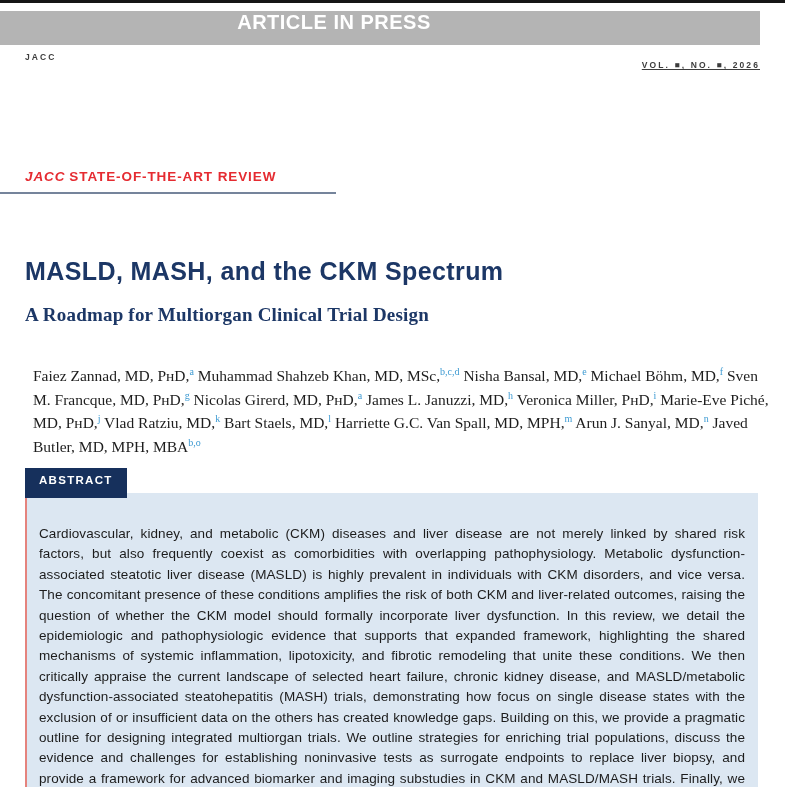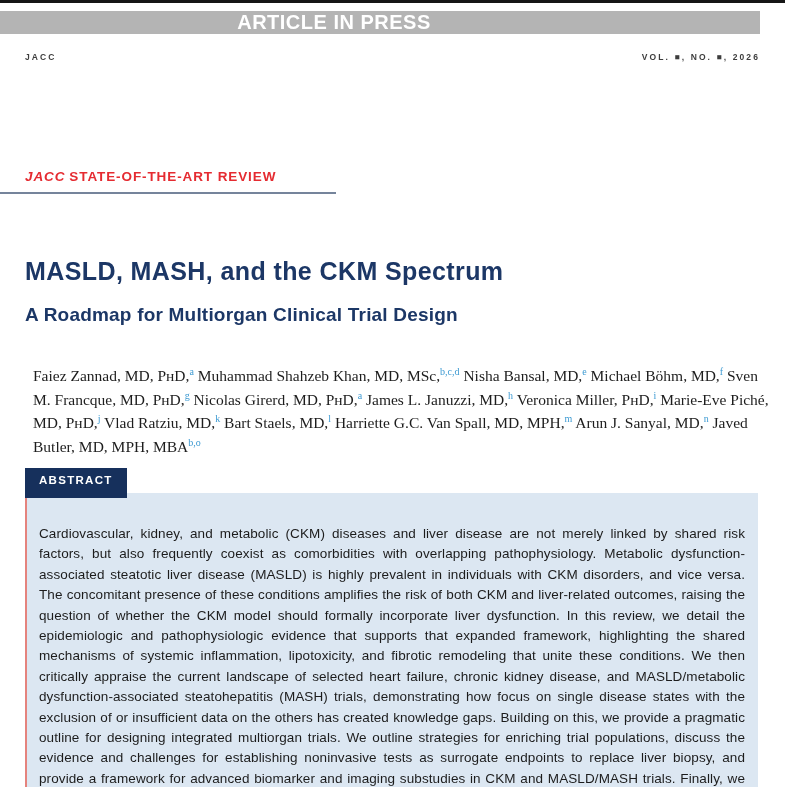--- a/index.html
+++ b/index.html
@@ -11,36 +11,36 @@
     font-family: "Liberation Sans", sans-serif;
     -webkit-font-smoothing: antialiased;
   }
   .abs { position: absolute; }
 
   .top-rule {
     top: 0; left: 0; width: 785px; height: 3px;
     background: #161616;
   }
   .banner {
-    top: 11px; left: 0; width: 760px; height: 23px;
+    top: 11px; left: 0; width: 760px; height: 34px;
     background: var(--banner-gray, #b4b4b4);
     color: #ffffff;
     font-size: 20px; font-weight: 700;
     line-height: 23px; text-align: center;
     padding-right: 92px; box-sizing: border-box;
     letter-spacing: 0.5px;
   }
   .masthead {
     top: 52px; left: 25px; right: 26px;
     color: #3d3d3d;
     font-size: 8.5px; font-weight: 600;
     letter-spacing: 2.1px;
   }
   .masthead-row { position: relative; height: 23px; }
-  .issue { position: absolute; right: 0; top: 0; }
+  .issue { position: absolute; right: 0; top: 8px; text-decoration: underline; }
   .section-heading {
     top: 150px; left: 25px;
     color: var(--accent-red, #e52b31);
     font-size: 13.5px; font-weight: 700;
     letter-spacing: 0.9px;
     margin-top: 19px;
   }
   .section-heading .jrnl { font-style: italic; margin-right: 4px; }
   .heading-rule {
     top: 192px; left: 0; width: 336px; height: 2px;
@@ -50,20 +50,21 @@
     top: 254px; left: 25px; right: 20px;
     color: var(--navy, #1c3766);
     font-size: 25px; font-weight: 600;
     letter-spacing: 0.4px; line-height: 34px;
   }
   .article-subtitle {
     top: 304px; left: 25px; right: 20px;
     color: var(--navy, #1c3766);
     font-size: 19px; font-weight: 700;
     letter-spacing: 0.2px;
+    font-family: Liberation Serif, serif;
   }
   .author-list {
     top: 356px; left: 25px; width: 744px;
     font-family: "Liberation Serif", "DejaVu Serif", serif;
     font-size: 15.5px; line-height: 23.5px;
     color: #1d1d1d;
   }
   .author-list sup {
     font-size: 10px; line-height: 0;
     color: var(--superscript-blue, #3d9ad2);

